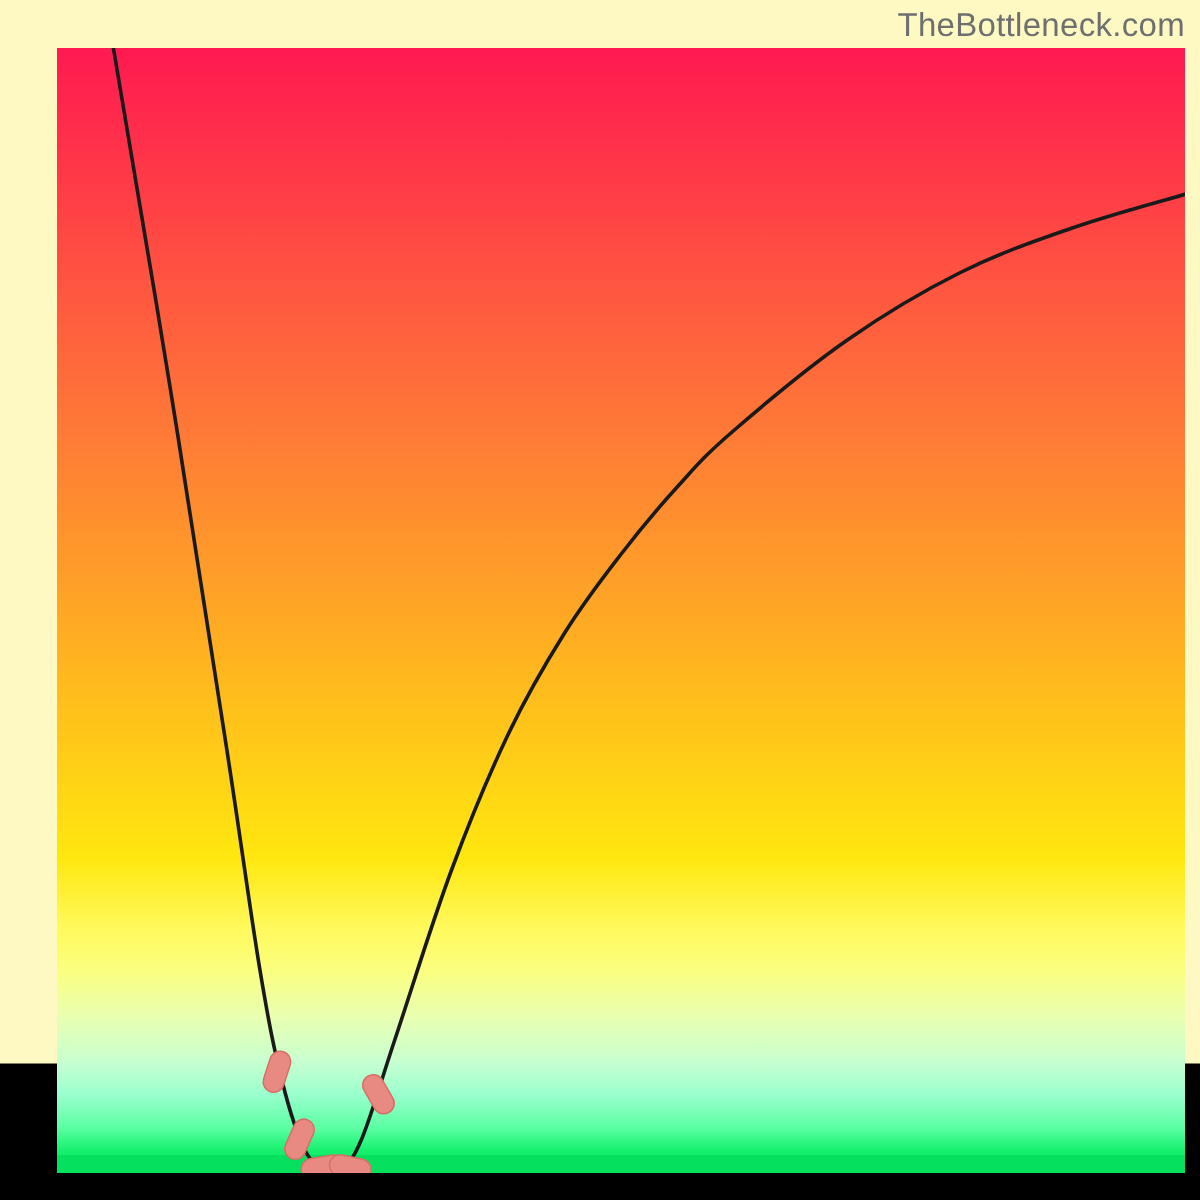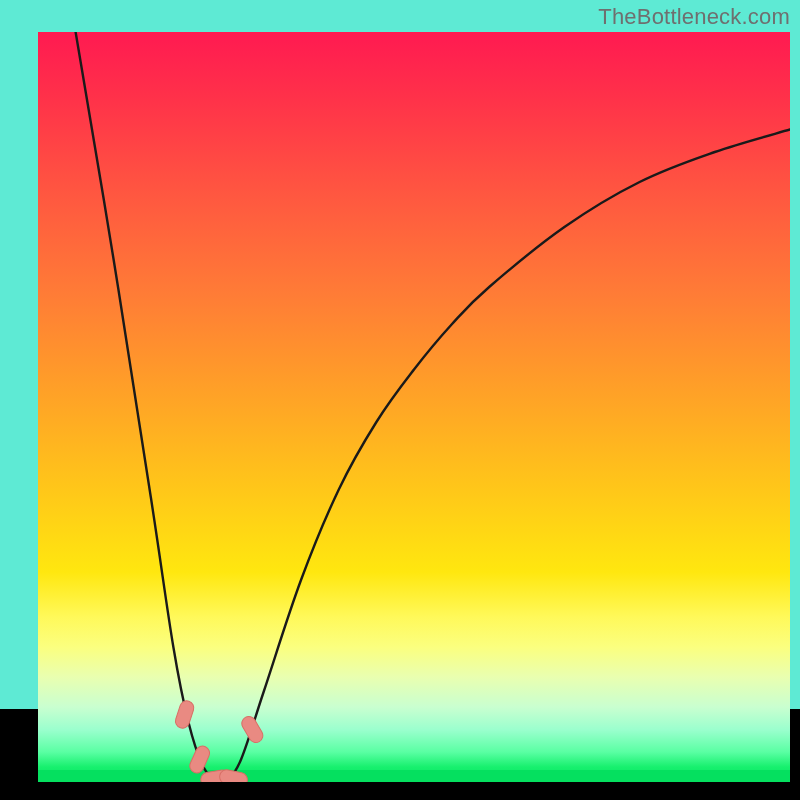--- a/index.html
+++ b/index.html
@@ -10,21 +10,21 @@
     overflow: hidden;
     background: #000;
     font-family: Arial, Helvetica, sans-serif;
   }
   .frame {
     position: absolute;
     left: 0;
     top: 0;
     width: 800px;
     height: 709px;
-    background: #5eead4;
+    background: #fef9c3;
   }
   .plot {
     position: absolute;
     background: linear-gradient(to bottom,
       #ff1a51 0%,
       #ff2f4a 8%,
       #ff5840 22%,
       #ff7c36 35%,
       #ffa127 48%,
       #ffc41a 60%,

